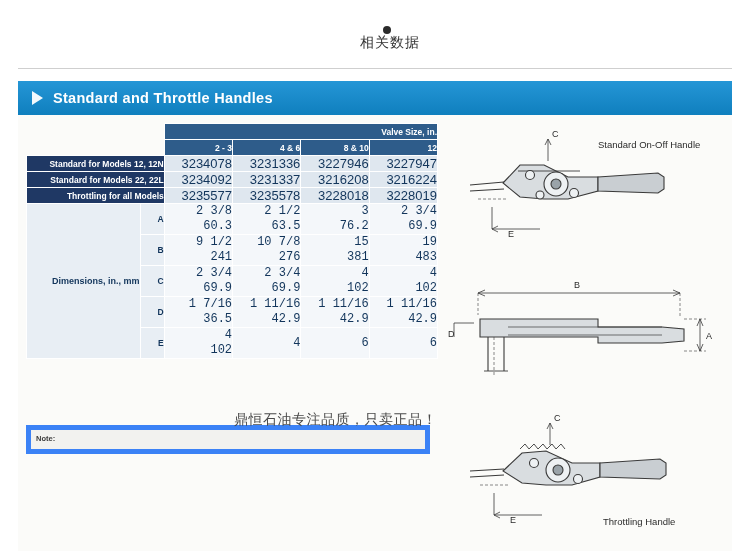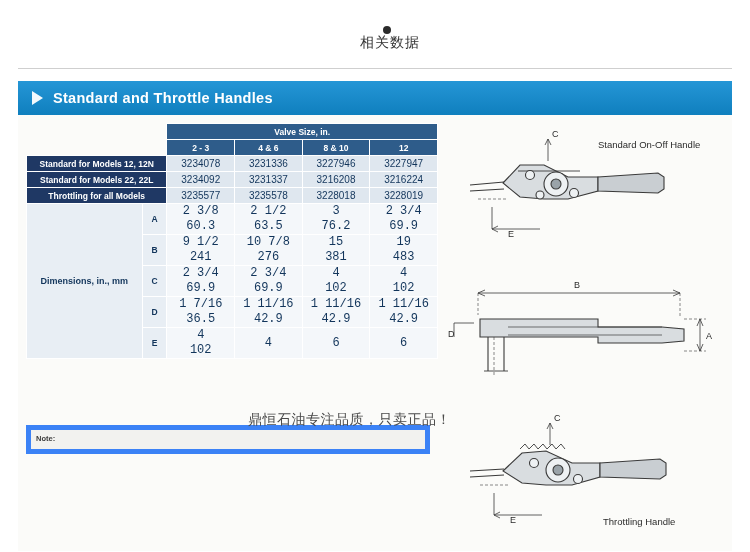--- a/index.html
+++ b/index.html
@@ -80,21 +80,21 @@
     left: 8px;
     top: 8px;
     border-collapse: collapse;
     font-size: 8.5px;
     color: #1b3a5c;
     width: 412px;
   }
   table.specs td, table.specs th {
     border: 1px solid #ffffff;
     padding: 0;
-    text-align: center;
+    text-align: right;
     vertical-align: middle;
   }
   .hdr-dark {
     background: #1f3864;
     color: #ffffff;
     font-weight: bold;
     font-size: 8.5px;
     height: 15px;
   }
   .hdr-mid {
@@ -110,21 +110,21 @@
     font-weight: bold;
     text-align: left;
     padding-left: 5px;
     font-size: 8.5px;
     height: 15px;
   }
   .pn {
     background: #dfe7ef;
     color: #12355b;
     height: 15px;
-    font-size: 10px;
+    font-size: 13px;
   }
   .dimlab {
     background: #e8eef4;
     color: #12355b;
     font-weight: bold;
     width: 26px;
   }
   .dimcell {
     background: #f4f7fa;
     color: #12355b;
@@ -159,21 +159,21 @@
   .note-label {
     font-weight: bold;
     margin-right: 6px;
     color: #3c3c3c;
     white-space: nowrap;
   }
 
   
   .watermark {
     position: absolute;
-    left: 230px;
+    left: 216px;
     top: 296px;
     font-size: 14px;
     color: #4a4a4a;
     white-space: nowrap;
     letter-spacing: .5px;
   }
 
   
   .draw {
     position: absolute;

